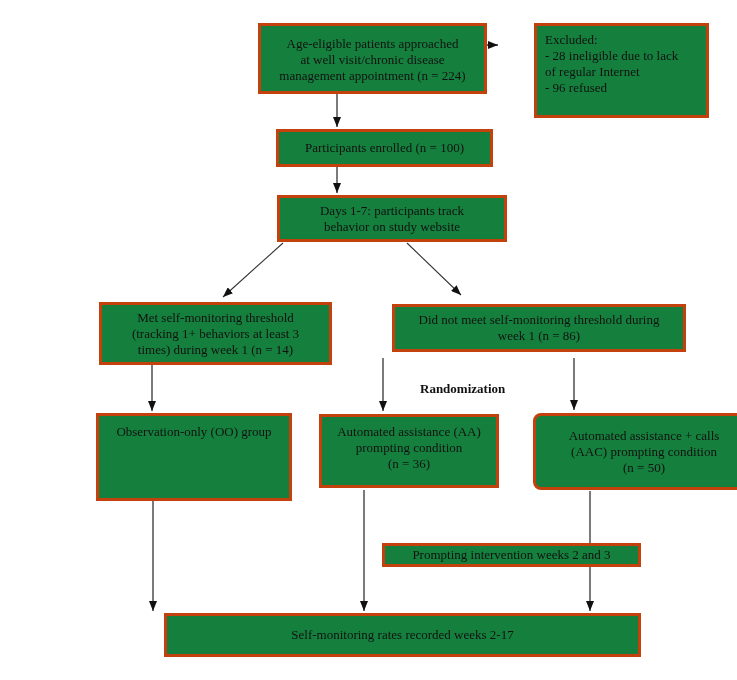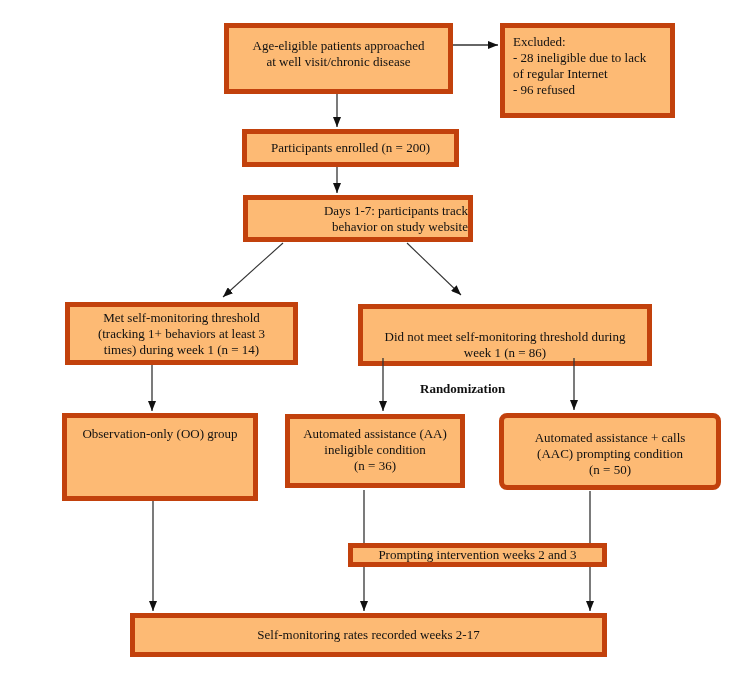--- a/index.html
+++ b/index.html
@@ -18,43 +18,44 @@
   svg.connectors {
     position: absolute;
     left: 0;
     top: 0;
     width: 737px;
     height: 680px;
   }
   #layer-under { z-index: 1; }
   .box {
     position: absolute;
-    background: #fdba74;
-    border: 5px solid #c2410c;
+    background: #15803d;
+    border: 3px solid #c2410c;
     box-sizing: border-box;
     z-index: 2;
     font-size: 13px;
     line-height: 16px;
     color: #111111;
     text-align: center;
+    margin-left: 34px;
   }
   #layer-over { z-index: 3; }
   .box .bline { white-space: nowrap; }
   .v-center {
     display: flex;
     flex-direction: column;
     justify-content: center;
   }
   
   #b-age      { left: 224px; top: 23px;  width: 229px; height: 71px; padding-top: 10px; }
   #b-excl     { left: 500px; top: 23px;  width: 175px; height: 95px; text-align: left; padding: 6px 0 0 8px; }
   #b-enr      { left: 242px; top: 129px; width: 217px; height: 38px; }
-  #b-days     { left: 243px; top: 195px; width: 230px; height: 47px; text-align: right; }
+  #b-days     { left: 243px; top: 195px; width: 230px; height: 47px; }
   #b-met      { left: 65px;  top: 302px; width: 233px; height: 63px; }
-  #b-notmet   { left: 358px; top: 304px; width: 294px; height: 62px; padding-top: 20px; }
+  #b-notmet   { left: 358px; top: 304px; width: 294px; height: 48px; padding-top: 5px; }
   #b-oo       { left: 62px;  top: 413px; width: 196px; height: 88px; padding-top: 8px; }
   #b-aa       { left: 285px; top: 414px; width: 180px; height: 74px; padding-top: 7px; }
   #b-aac      { left: 499px; top: 413px; width: 222px; height: 77px; padding-top: 12px; border-radius: 8px; }
   #b-prompt   { left: 348px; top: 543px; width: 259px; height: 24px; }
   #b-rec      { left: 130px; top: 613px; width: 477px; height: 44px; }
   #lbl-random {
     position: absolute;
     left: 420px;
     top: 381px;
     width: 140px;
@@ -92,31 +93,32 @@
     <line x1="153" y1="488" x2="153" y2="611" stroke="#333333" stroke-width="1.3" marker-end="url(#ah1)"></line>
 
     <line x1="364" y1="490" x2="364" y2="611" stroke="#333333" stroke-width="1.3" marker-end="url(#ah1)"></line>
 
     <line x1="590" y1="491" x2="590" y2="611" stroke="#333333" stroke-width="1.3" marker-end="url(#ah1)"></line>
   </svg>
 
   <div class="box" id="b-age">
     <div class="bline">Age-eligible patients approached</div>
     <div class="bline">at well visit/chronic disease</div>
+    <div class="bline">management appointment (n = 224)</div>
   </div>
 
   <div class="box" id="b-excl">
     <div class="bline">Excluded:</div>
     <div class="bline">- 28 ineligible due to lack</div>
     <div class="bline">of regular Internet</div>
     <div class="bline">- 96 refused</div>
   </div>
 
   <div class="box v-center" id="b-enr">
-    <div class="bline">Participants enrolled (n = 200)</div>
+    <div class="bline">Participants enrolled (n = 100)</div>
   </div>
 
   <div class="box v-center" id="b-days">
     <div class="bline">Days 1-7: participants track</div>
     <div class="bline">behavior on study website</div>
   </div>
 
   <div class="box v-center" id="b-met">
     <div class="bline">Met self-monitoring threshold</div>
     <div class="bline">(tracking 1+ behaviors at least 3</div>
@@ -127,21 +129,21 @@
     <div class="bline">Did not meet self-monitoring threshold during</div>
     <div class="bline">week 1 (n = 86)</div>
   </div>
 
   <div class="box" id="b-oo">
     <div class="bline">Observation-only (OO) group</div>
   </div>
 
   <div class="box" id="b-aa">
     <div class="bline">Automated assistance (AA)</div>
-    <div class="bline">ineligible condition</div>
+    <div class="bline">prompting condition</div>
     <div class="bline">(n = 36)</div>
   </div>
 
   <div class="box" id="b-aac">
     <div class="bline">Automated assistance + calls</div>
     <div class="bline">(AAC) prompting condition</div>
     <div class="bline">(n = 50)</div>
   </div>
 
   <div class="box v-center" id="b-prompt">

